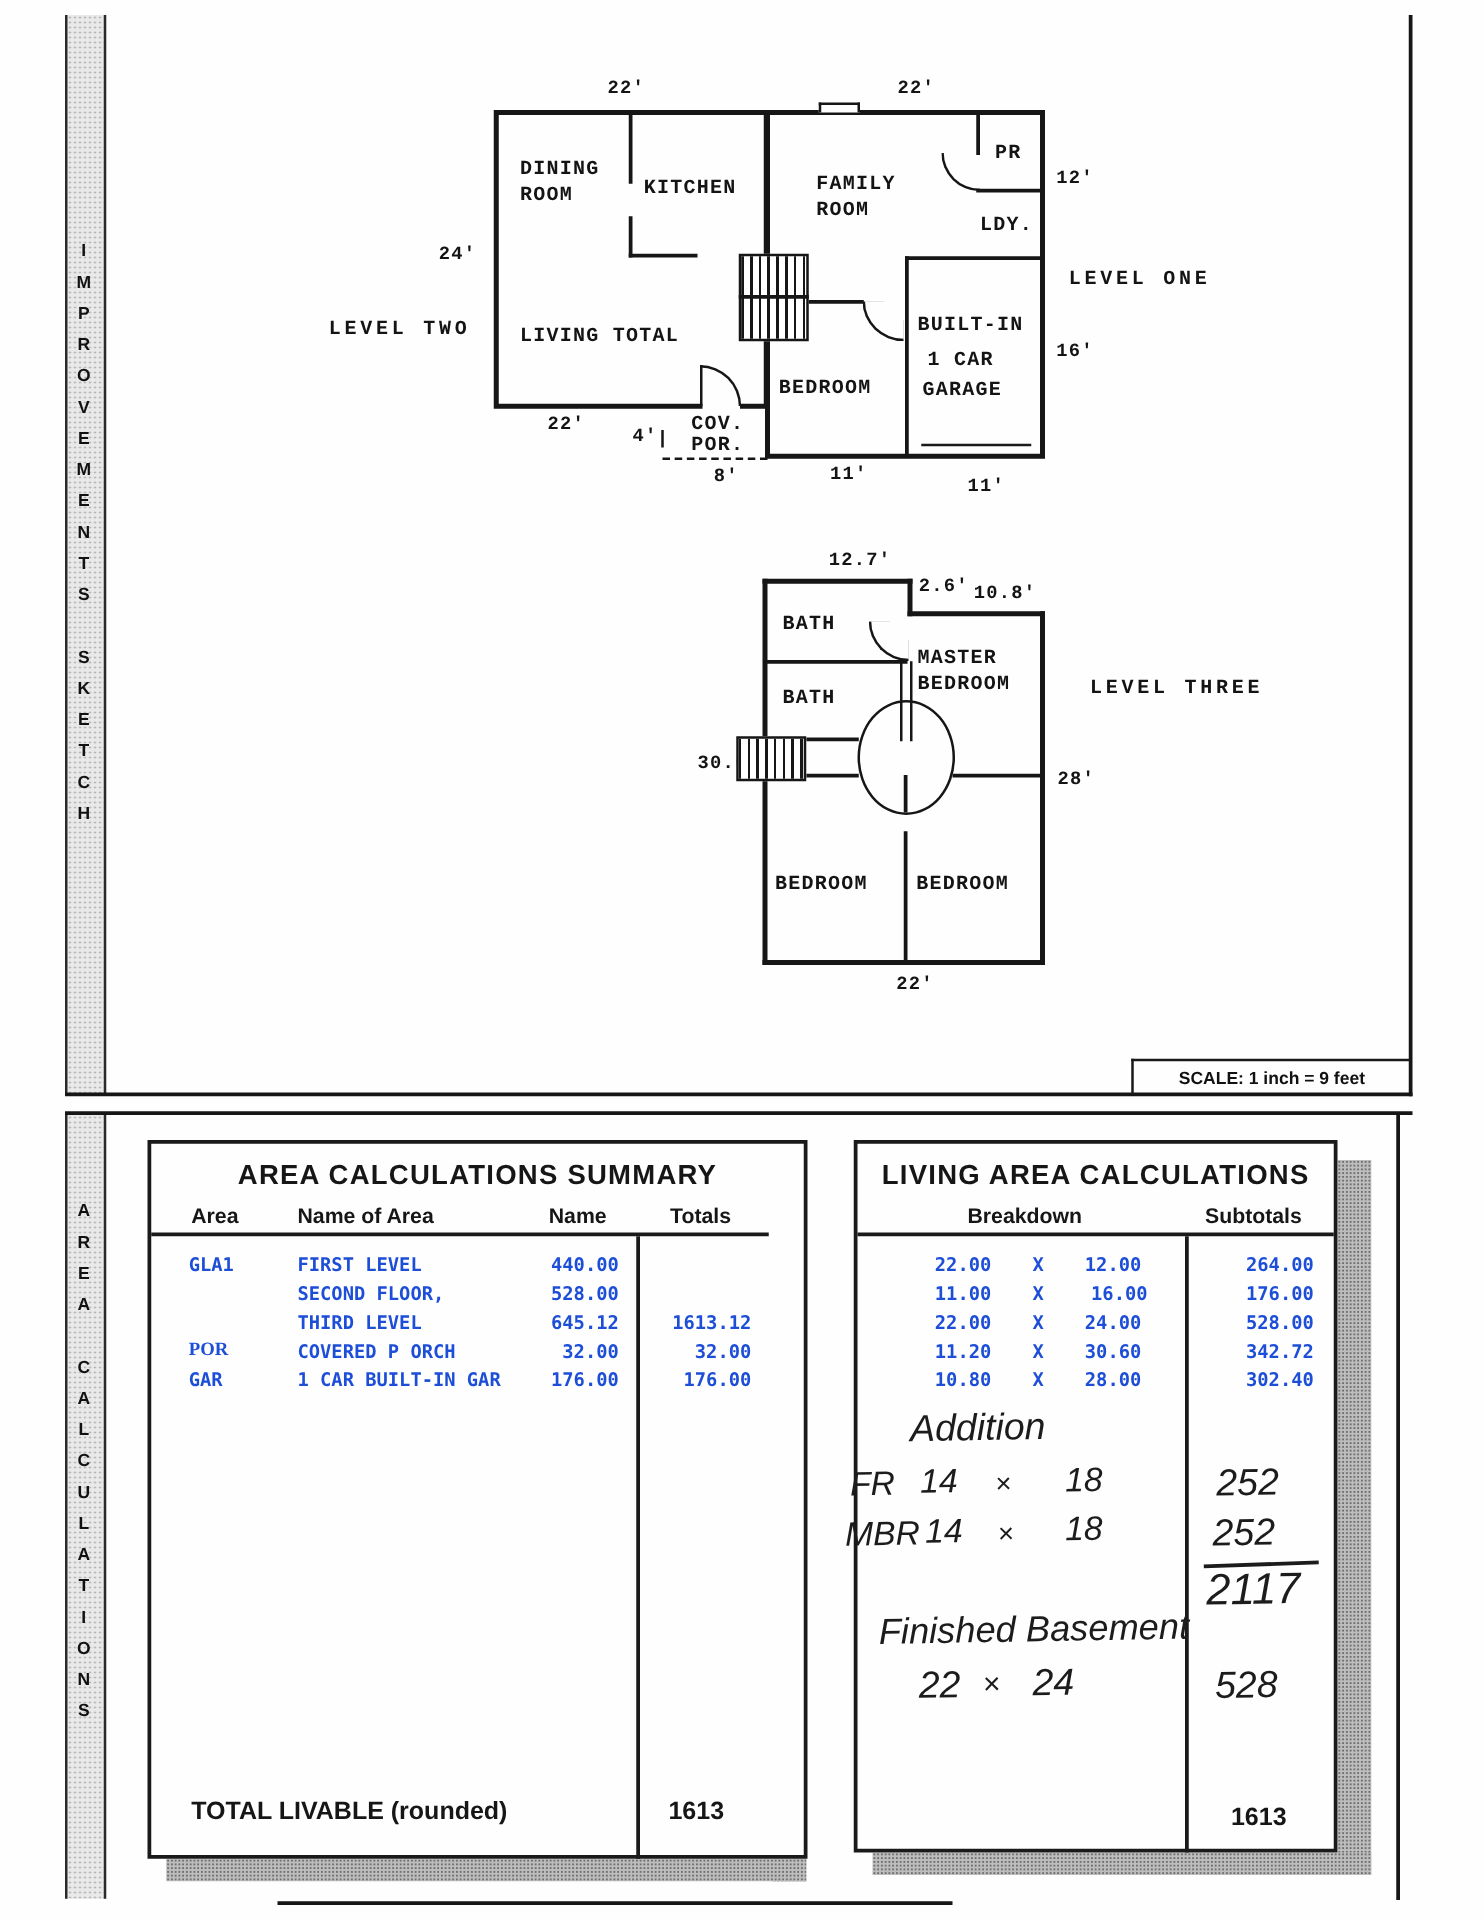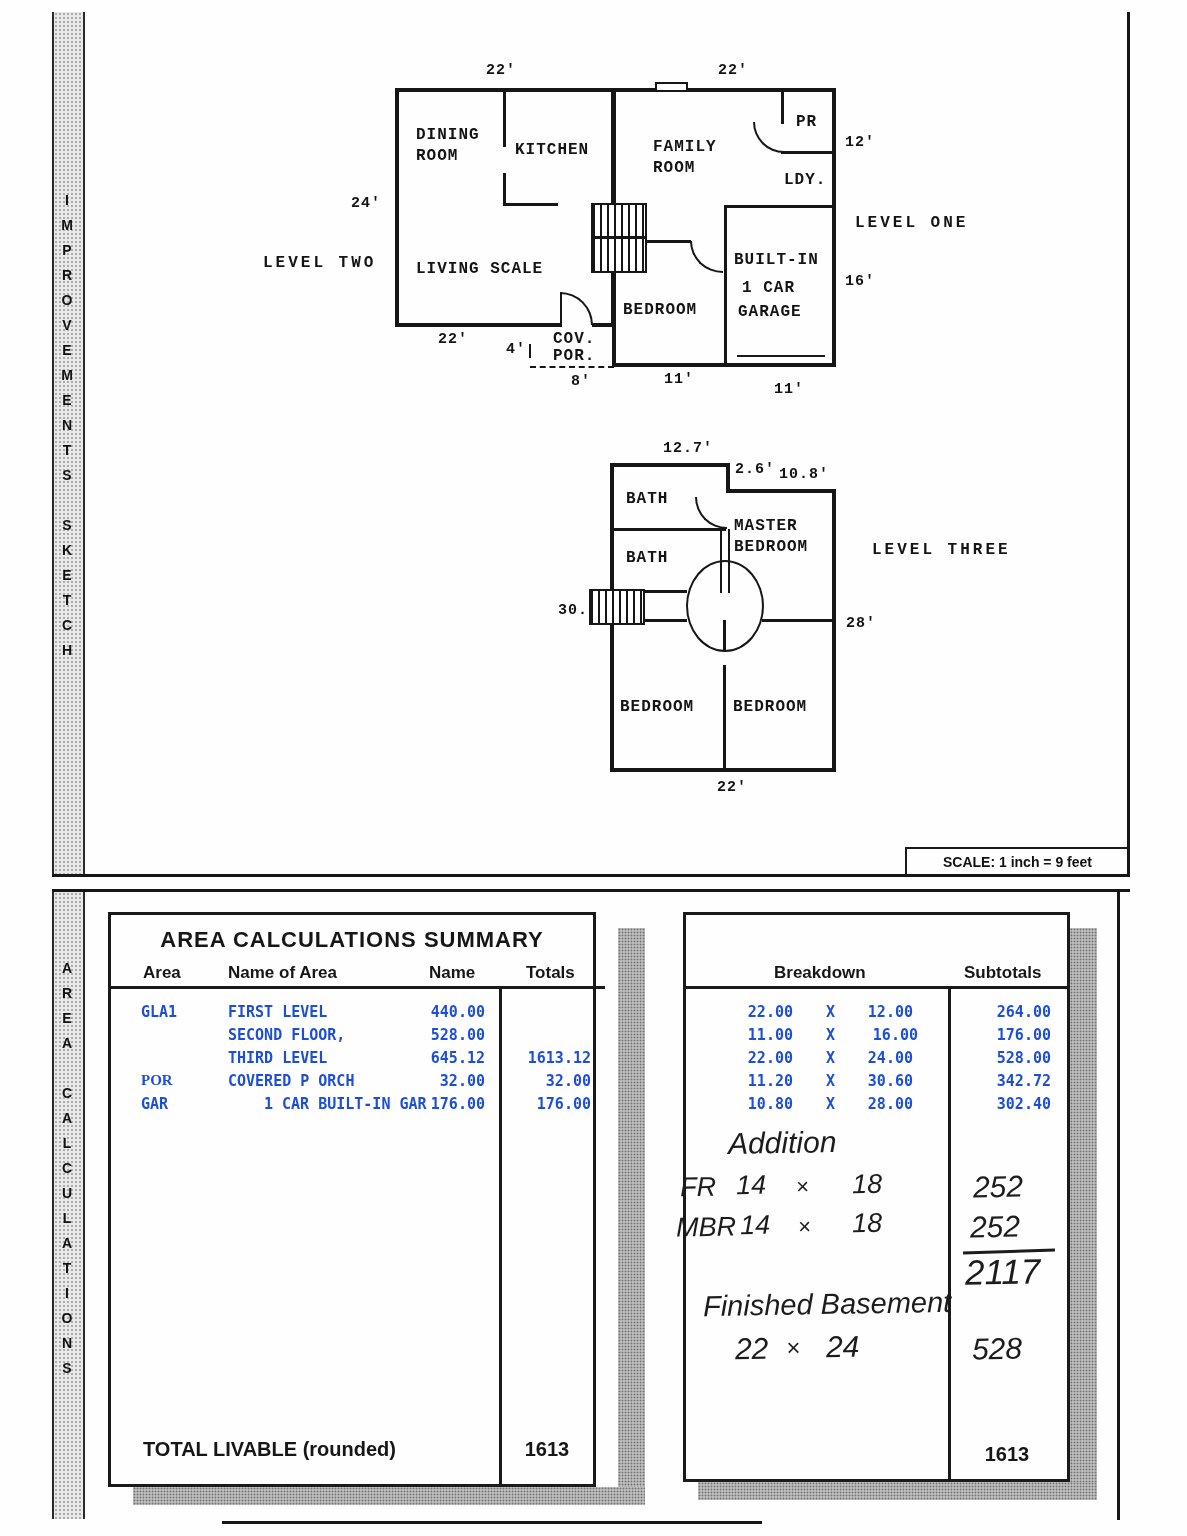--- a/index.html
+++ b/index.html
@@ -82,21 +82,21 @@
   <div class="arcTR" style="left:560px;top:292px;width:33px;height:33px;"></div>
 
   <div class="wall" style="left:529px;top:344px;width:2px;height:14px;"></div>
   <div class="abs" style="left:530px;top:366px;width:84px;height:0;border-top:2px dashed #161616;"></div>
 
   <div class="dim" style="left:486px;top:62px;">22'</div>
   <div class="lbl lblwrap" style="left:416px;top:125px;width:95px;">DINING ROOM</div>
   <div class="lbl" style="left:515px;top:140px;">KITCHEN</div>
   <div class="dim" style="left:351px;top:195px;">24'</div>
   <div class="lbl" style="left:263px;top:253px;letter-spacing:3px;">LEVEL TWO</div>
-  <div class="lbl" style="left:416px;top:259px;">LIVING SCALE</div>
+  <div class="lbl" style="left:416px;top:259px;">LIVING TOTAL</div>
   <div class="dim" style="left:438px;top:331px;">22'</div>
   <div class="dim" style="left:506px;top:341px;">4'</div>
   <div class="lbl" style="left:553px;top:329px;">COV.</div>
   <div class="lbl" style="left:553px;top:346px;">POR.</div>
   <div class="dim" style="left:571px;top:373px;">8'</div>
 
   <div class="box" style="left:612px;top:88px;width:224px;height:279px;"></div>
 
   <div class="abs" style="left:655px;top:82px;width:33px;height:8px;border:2px solid #161616;border-bottom:none;box-sizing:border-box;background:#fefefe;"></div>
 
@@ -169,21 +169,21 @@
   <div class="dim" style="left:717px;top:779px;">22'</div>
 
   <div class="wall" style="left:52px;top:889px;width:1078px;height:3px;"></div>
   <div class="wall" style="left:1117px;top:892px;width:3px;height:628px;"></div>
   <div class="wall" style="left:222px;top:1521px;width:540px;height:3px;"></div>
   <div class="strip" style="top:892px;height:627px;"></div>
   <div class="vtext" style="left:59px;top:960px;">AREA CALCULATIONS</div>
 
   <div class="shadow" style="left:618px;top:928px;width:27px;height:577px;"></div>
   <div class="shadow" style="left:133px;top:1487px;width:512px;height:18px;"></div>
-  <div class="tbox" style="left:108px;top:912px;width:488px;height:575px;">
+  <div class="tbox" style="left:118px;top:912px;width:528px;height:575px;">
     <div class="ttitle" style="top:12px;">AREA CALCULATIONS SUMMARY</div>
     <div class="thead" style="left:32px;top:48px;">Area</div>
     <div class="thead" style="left:117px;top:48px;">Name of Area</div>
     <div class="thead" style="left:318px;top:48px;">Name</div>
     <div class="thead" style="left:415px;top:48px;">Totals</div>
     <div class="thinline" style="left:0;top:71px;width:494px;height:3px;"></div>
     <div class="thinline" style="left:388px;top:74px;width:3px;height:498px;"></div>
 
     <div class="mono" style="left:30px;top:88px;">GLA1</div>
     <div class="mono" style="left:117px;top:88px;">FIRST LEVEL</div>
@@ -199,31 +199,32 @@
     <div class="mono" style="left:117px;top:134px;">THIRD LEVEL</div>
     <div class="mono monor" style="left:262px;top:134px;width:112px;">645.12</div>
     <div class="mono monor" style="left:392px;top:134px;width:88px;">1613.12</div>
 
     <div class="mono" style="left:30px;top:157px;font-family:Liberation Serif, serif;">POR</div>
     <div class="mono" style="left:117px;top:157px;">COVERED P ORCH</div>
     <div class="mono monor" style="left:262px;top:157px;width:112px;">32.00</div>
     <div class="mono monor" style="left:392px;top:157px;width:88px;">32.00</div>
 
     <div class="mono" style="left:30px;top:180px;">GAR</div>
-    <div class="mono" style="left:117px;top:180px;margin-left:36px;">1 CAR BUILT-IN GAR</div>
+    <div class="mono" style="left:117px;top:180px;">1 CAR BUILT-IN GAR</div>
     <div class="mono monor" style="left:262px;top:180px;width:112px;">176.00</div>
     <div class="mono monor" style="left:392px;top:180px;width:88px;">176.00</div>
 
     <div class="totlbl" style="left:32px;top:523px;">TOTAL LIVABLE (rounded)</div>
     <div class="totlbl" style="left:392px;top:523px;width:88px;text-align:center;">1613</div>
   </div>
 
   <div class="shadow" style="left:1070px;top:928px;width:27px;height:572px;"></div>
   <div class="shadow" style="left:698px;top:1482px;width:399px;height:18px;"></div>
   <div class="tbox" style="left:683px;top:912px;width:387px;height:570px;">
+    <div class="ttitle" style="top:12px;">LIVING AREA CALCULATIONS</div>
     <div class="thead" style="left:88px;top:48px;">Breakdown</div>
     <div class="thead" style="left:278px;top:48px;">Subtotals</div>
     <div class="thinline" style="left:0;top:71px;width:381px;height:3px;"></div>
     <div class="thinline" style="left:262px;top:74px;width:3px;height:493px;"></div>
 
     <div class="mono monor" style="left:27px;top:88px;width:80px;">22.00</div>
     <div class="mono" style="left:140px;top:88px;">X</div>
     <div class="mono monor" style="left:147px;top:88px;width:80px;">12.00</div>
     <div class="mono monor" style="left:277px;top:88px;width:88px;">264.00</div>
 

